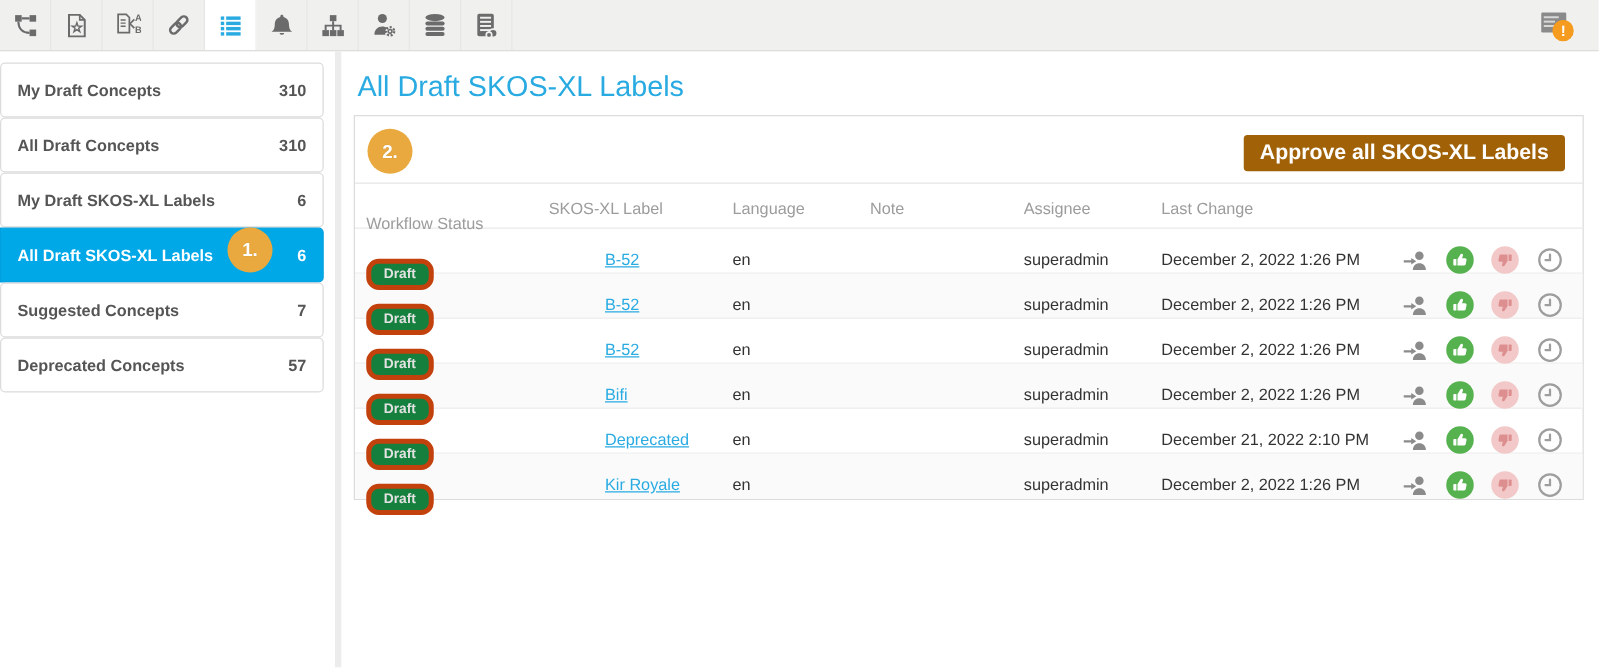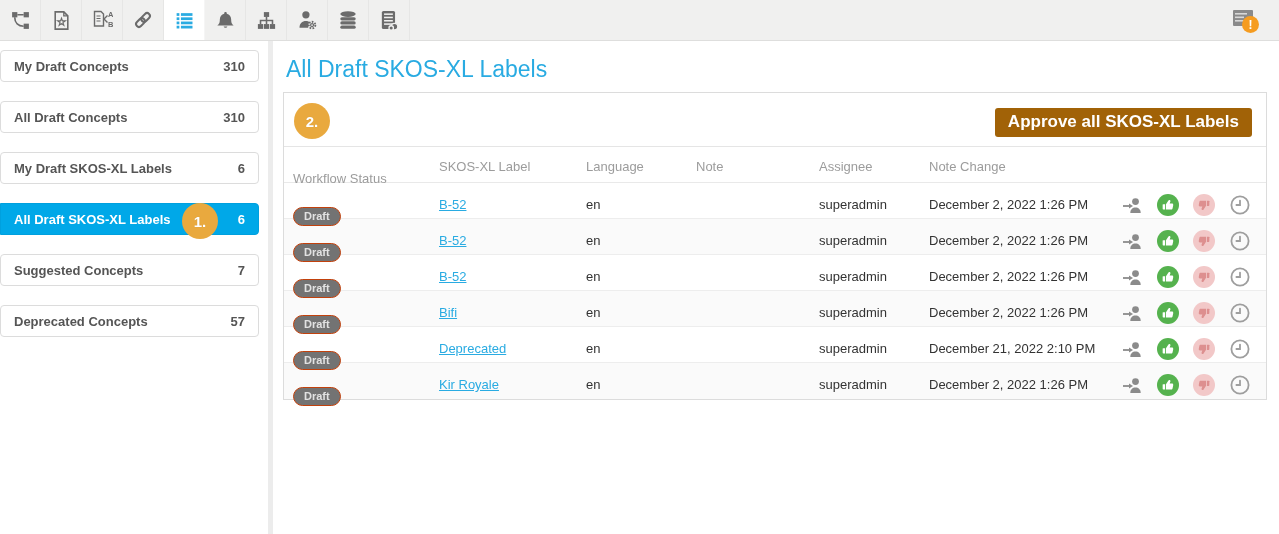--- a/index.html
+++ b/index.html
@@ -61,25 +61,25 @@
     background: #ececec;
     flex: none;
   }
   .main {
     flex: 1;
     padding: 13px 12px 0 10px;
   }
   
   .side-card {
     width: 259px;
-    height: 32px;
+    height: 44px;
     background: #fff;
     border: 1px solid #dcdcdc;
     border-radius: 4px;
-    margin-bottom: 19px;
+    margin-bottom: 0;
     display: flex;
     align-items: center;
     justify-content: space-between;
     padding: 0 13px;
     font-size: 13px;
     font-weight: bold;
     color: #555;
     cursor: pointer;
     position: relative;
   }
@@ -151,32 +151,33 @@
   .trow > div:first-child { padding-left: 9px; margin-top: 24px; }
   .thead {
     color: #9c9c9c;
     border-bottom: 1px solid #e9e9e9;
   }
   .tbody .trow { border-bottom: 1px solid #ededed; }
   .tbody .trow:last-child { border-bottom: none; }
   .tbody .trow:nth-child(even) { background: #fafafa; }
   .status-pill {
     display: inline-block;
-    background: #737373;
-    border: 1px solid #c2410c;
+    background: #15803d;
+    border: 4px solid #c2410c;
     color: #e2e2e2;
     font-size: 11px;
     font-weight: bold;
     padding: 2px 10px 3px 10px;
     border-radius: 10px;
   }
   .xl-link {
     color: #29abe2;
     text-decoration: underline;
     cursor: pointer;
+    margin-left: 45px;
   }
   .actions {
     display: flex;
     align-items: center;
     gap: 14px;
     padding-left: 2px;
   }
   .act-icon { cursor: pointer; display: flex; align-items: center; justify-content: center; }
   .circle-icon {
     width: 22px; height: 22px;
@@ -373,21 +374,21 @@
         <span class="annot-badge">2.</span>
         <button class="approve-btn">Approve all SKOS-XL Labels</button>
       </div>
 
       <div class="trow thead">
         <div>Workflow Status</div>
         <div>SKOS-XL Label</div>
         <div>Language</div>
         <div>Note</div>
         <div>Assignee</div>
-        <div>Note Change</div>
+        <div>Last Change</div>
         <div></div>
       </div>
 
       <div class="tbody" id="tbody">
         <div class="trow">
           <div><span class="status-pill">Draft</span></div>
           <div><a class="xl-link">B-52</a></div>
           <div>en</div>
           <div></div>
           <div>superadmin</div>

